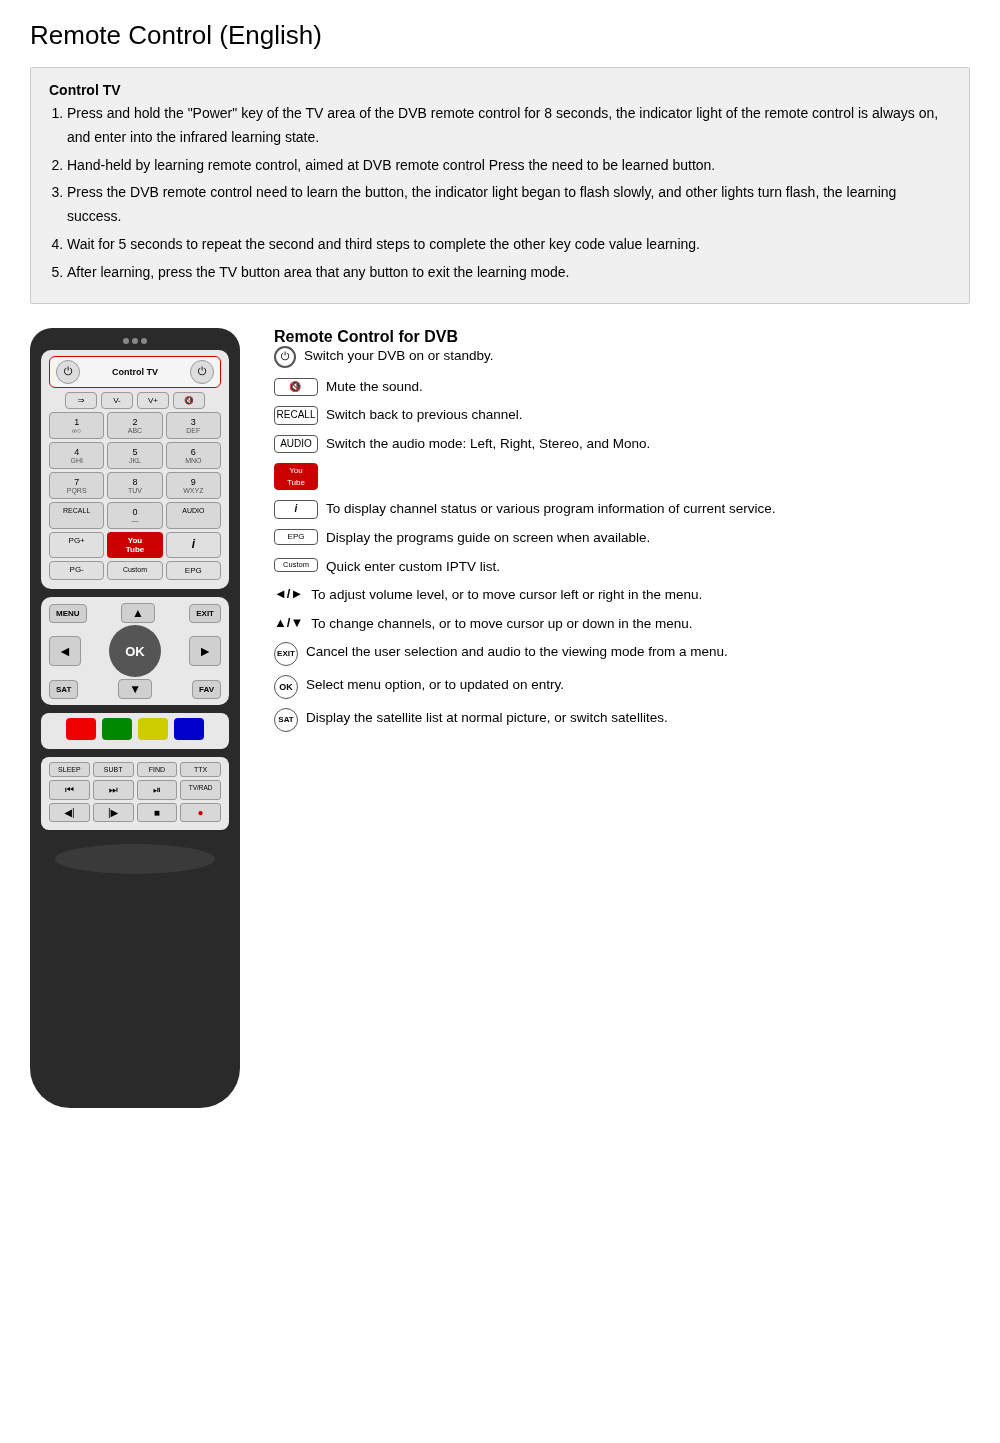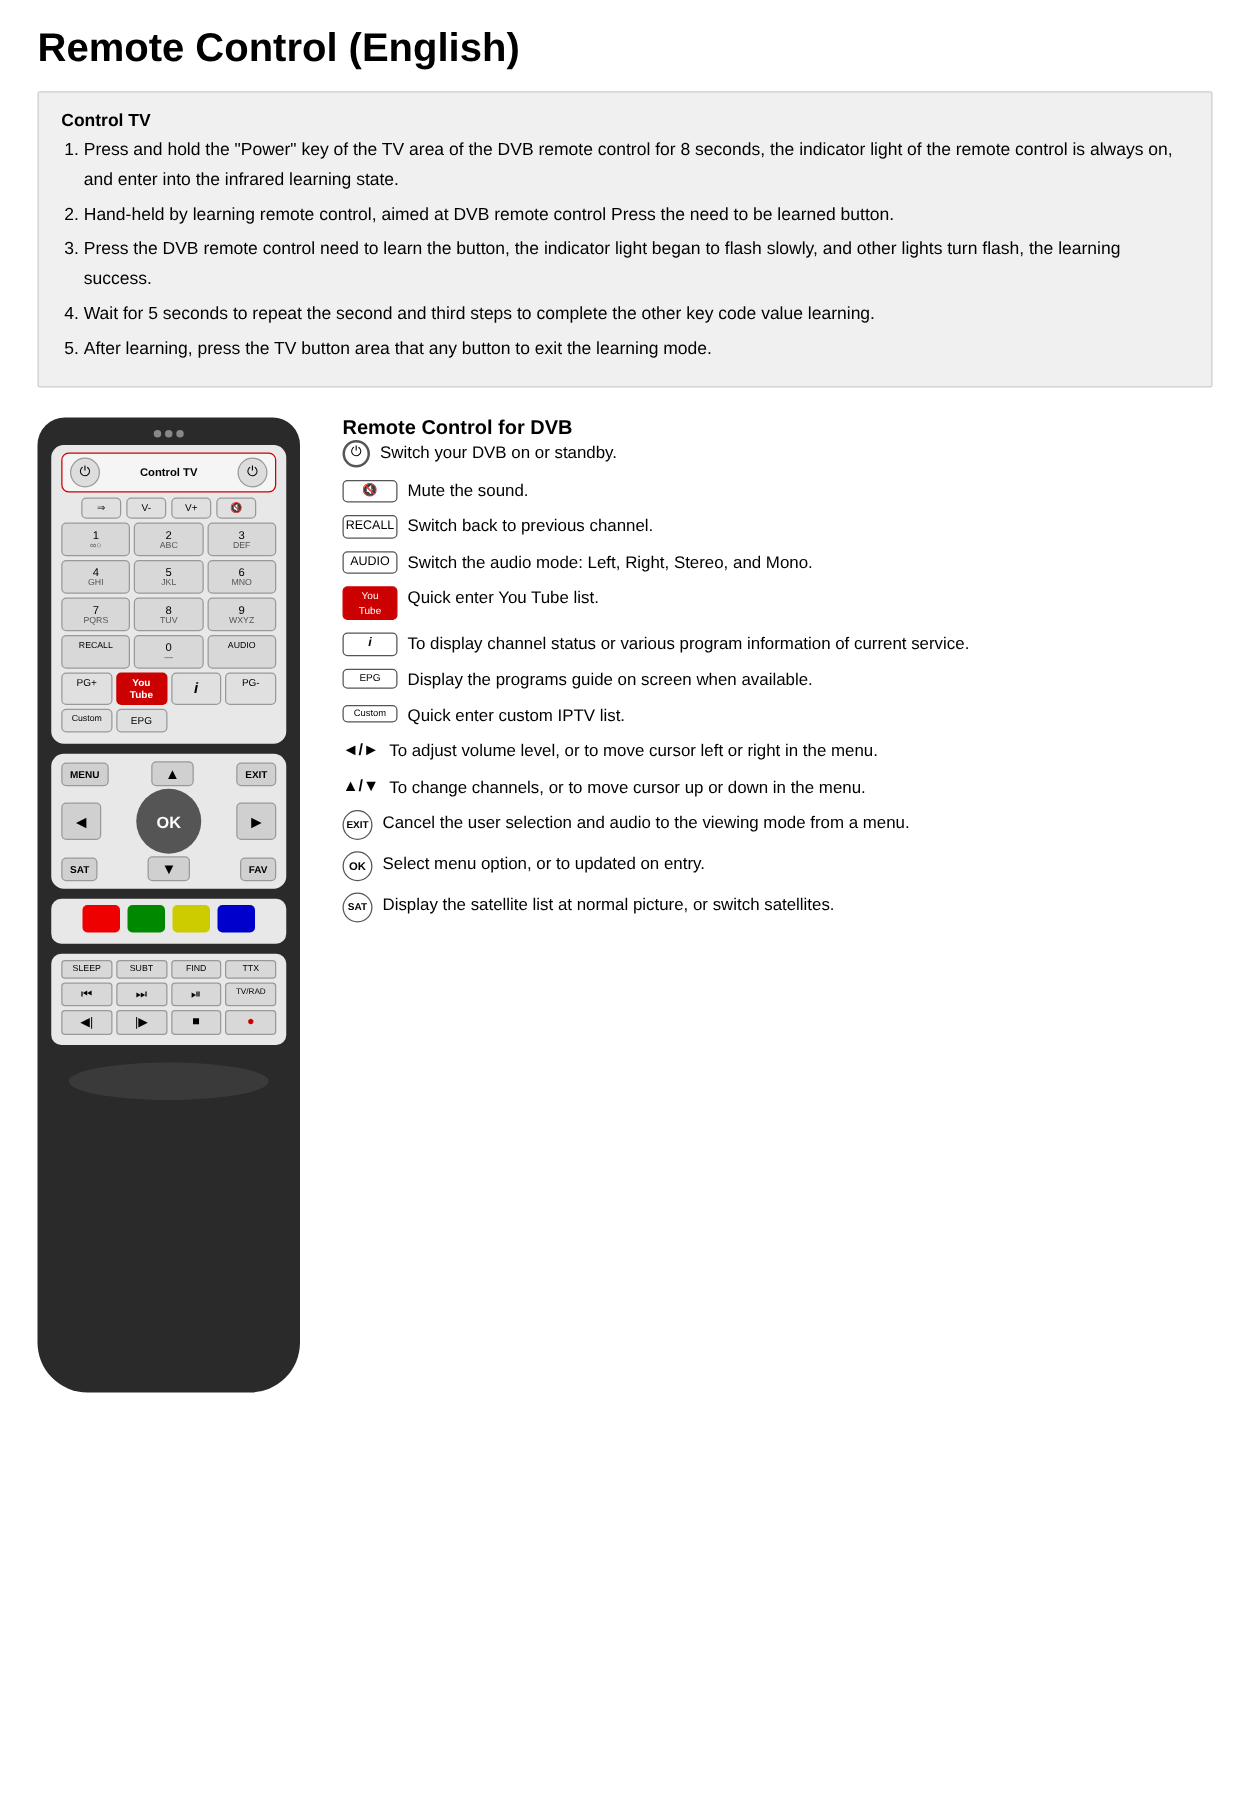--- a/index.html
+++ b/index.html
@@ -5,22 +5,22 @@
     * { box-sizing: border-box; margin: 0; padding: 0; }
     body {
       font-family: Arial, sans-serif;
       font-size: 14px;
       background: #fff;
       color: #000;
       padding: 20px 30px;
       max-width: 1000px;
     }
     h1 {
-      font-size: 32px;
-      font-weight: bold;
+      font-size: 26px;
+      font-weight: normal;
       margin-bottom: 16px;
     }
     .info-box {
       background: #f0f0f0;
       border: 1px solid #ccc;
       padding: 14px 18px;
       margin-bottom: 24px;
       border-radius: 2px;
     }
     .info-box .title {
@@ -158,21 +158,21 @@
     .recall-row {
       display: grid;
       grid-template-columns: 1fr 1fr 1fr;
       gap: 3px;
       margin-bottom: 3px;
     }
 
     
     .mid-grid {
       display: grid;
-      grid-template-columns: 1fr 1fr 1fr 1fr;
+      grid-template-columns: 1fr 1fr 1fr;
       gap: 3px;
       margin-bottom: 3px;
     }
     .youtube-btn {
       background: #cc0000;
       color: #fff;
       border: none;
       border-radius: 4px;
       font-size: 8px;
       font-weight: bold;
@@ -598,21 +598,20 @@
         <span class="text">Switch back to previous channel.</span>
       </li>
 
       <li>
         <span class="icon-label">AUDIO</span>
         <span class="text">Switch the audio mode: Left, Right, Stereo, and Mono.</span>
       </li>
 
       <li>
         <span class="icon-label" style="background:#c00;color:#fff;border-color:#c00;font-size:8px;">You<br>Tube</span>
-        <span class="text">Quick enter You Tube list.</span>
       </li>
 
 
       <li>
         <span class="icon-label" style="font-style:italic;font-weight:bold;">i</span>
         <span class="text">To display channel status or various program information of current service.</span>
       </li>
 
       <li>
         <span class="icon-label" style="font-size:8px;">EPG</span>

